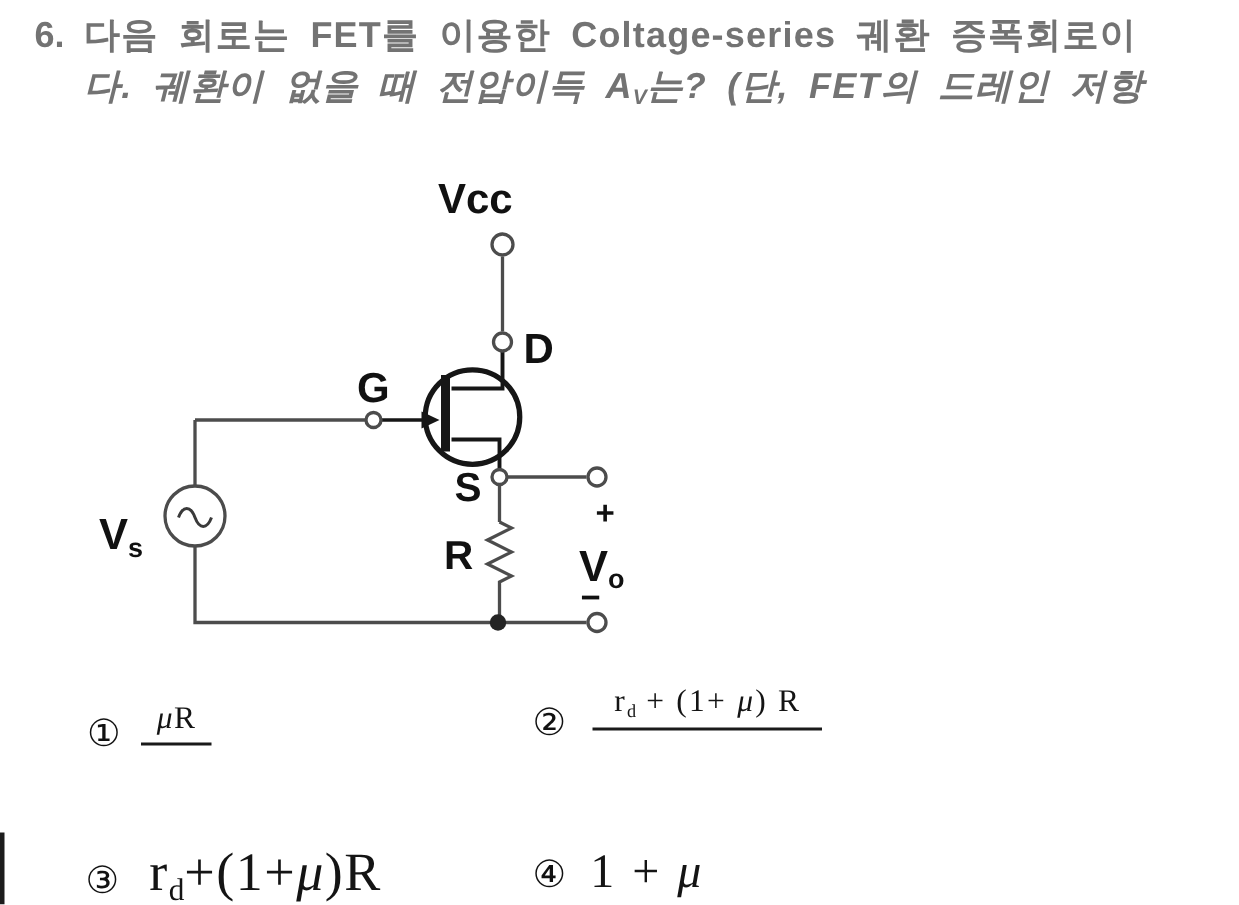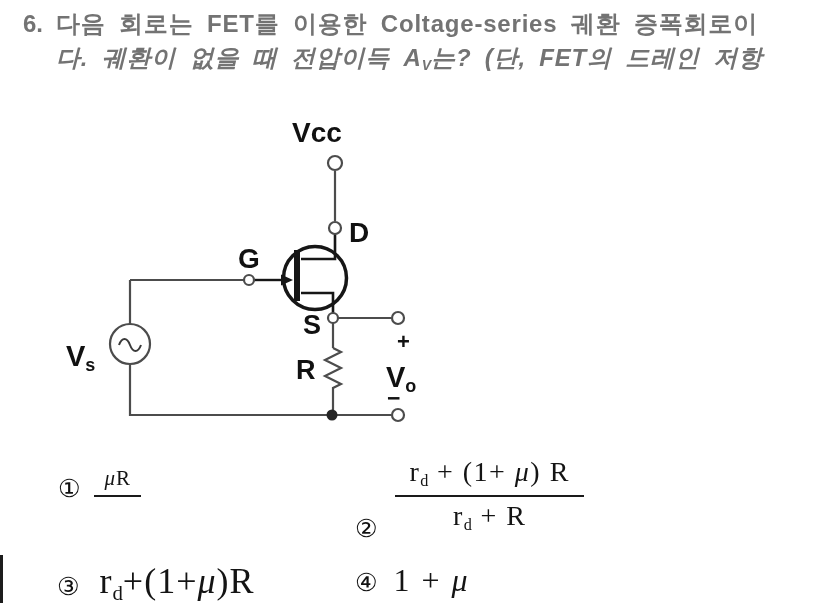--- a/index.html
+++ b/index.html
@@ -27,21 +27,21 @@
   sub.fsub { font-size:0.58em; vertical-align:-0.32em; letter-spacing:0; }
   .frac { display:inline-flex; flex-direction:column; align-items:center; }
   .fnum, .fden { line-height:1.18; padding:0 10px; white-space:nowrap; }
   .fbar { align-self:stretch; height:0; border-top:2.5px solid #1a1a1a; margin:4px 0 2px; }
 
   #choice-1 { left:58px; top:466px; }
   #choice-1 .marker { transform:translateY(2px); }
   #choice-1 .frac { margin-left:14px; font-size:21px; }
   #choice-2 { left:355px; top:455px; }
   #choice-2 .marker { transform:translateY(5px); }
-  #choice-2 .frac { margin-left:18px; font-size:28px; letter-spacing:1.5px; }
+  #choice-2 .frac { margin-left:18px; font-size:21px; letter-spacing:1.5px; }
   #choice-2 .fnum, #choice-2 .fden { padding:0 14px; }
   #choice-3 { left:57px; top:560px; }
   #choice-3 .marker { transform:translateY(-7px); }
   #choice-3 .formula { margin-left:20px; font-size:36px; line-height:1.2; }
   #choice-4 { left:355px; top:562px; }
   #choice-4 .marker { transform:translateY(-4px); }
   #choice-4 .formula { margin-left:16px; font-size:32px; line-height:1.15; letter-spacing:2px; }
 
   
   .edge-mark { position:absolute; left:0; top:555px; width:3px; height:48px; background:#1c1c1c; }
@@ -106,21 +106,20 @@
       <span class="fnum"><span class="mu">μ</span><span>R</span></span>
       <span class="fbar"></span>
     </span>
   </div>
 
   <div class="choice" id="choice-2">
     <span class="marker">②</span>
     <span class="formula frac">
       <span class="fnum"><span>r</span><sub class="fsub">d</sub><span> + (1+ </span><span class="mu">μ</span><span>) R</span></span>
       <span class="fbar"></span>
-      <span class="fden"><span>r</span><sub class="fsub">d</sub><span> + R</span></span>
     </span>
   </div>
 
   <div class="choice" id="choice-3">
     <span class="marker">③</span>
     <span class="formula"><span>r</span><sub class="fsub">d</sub><span>+(1+</span><span class="mu">μ</span><span>)R</span></span>
   </div>
 
   <div class="choice" id="choice-4">
     <span class="marker">④</span>

